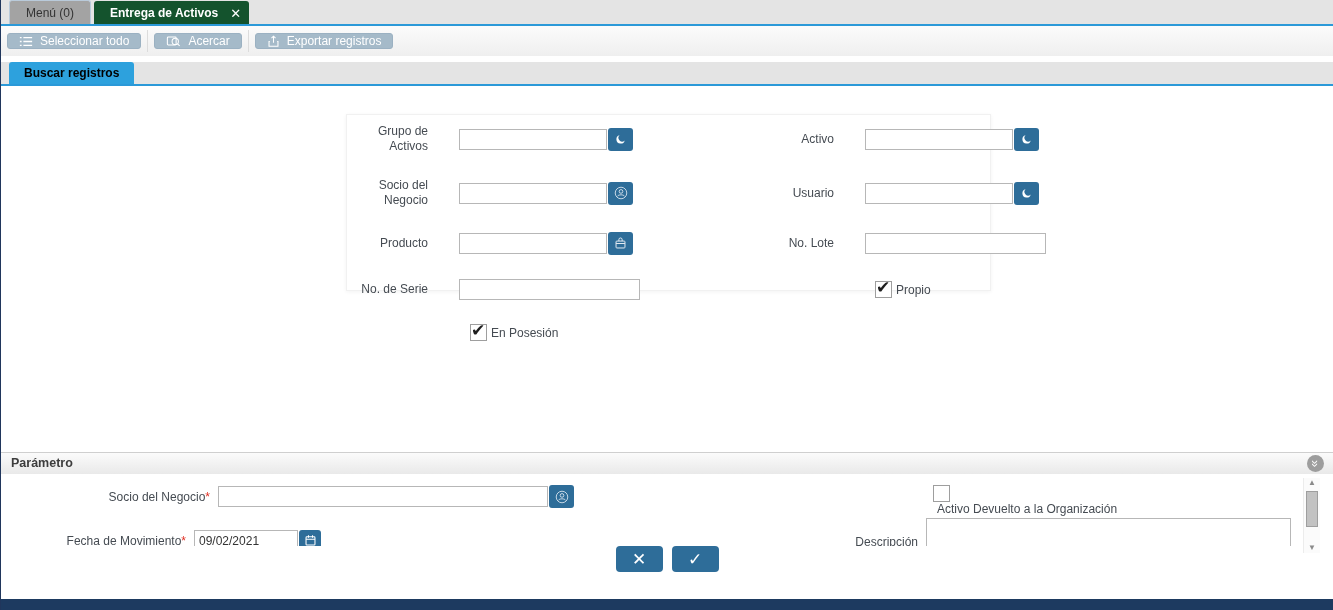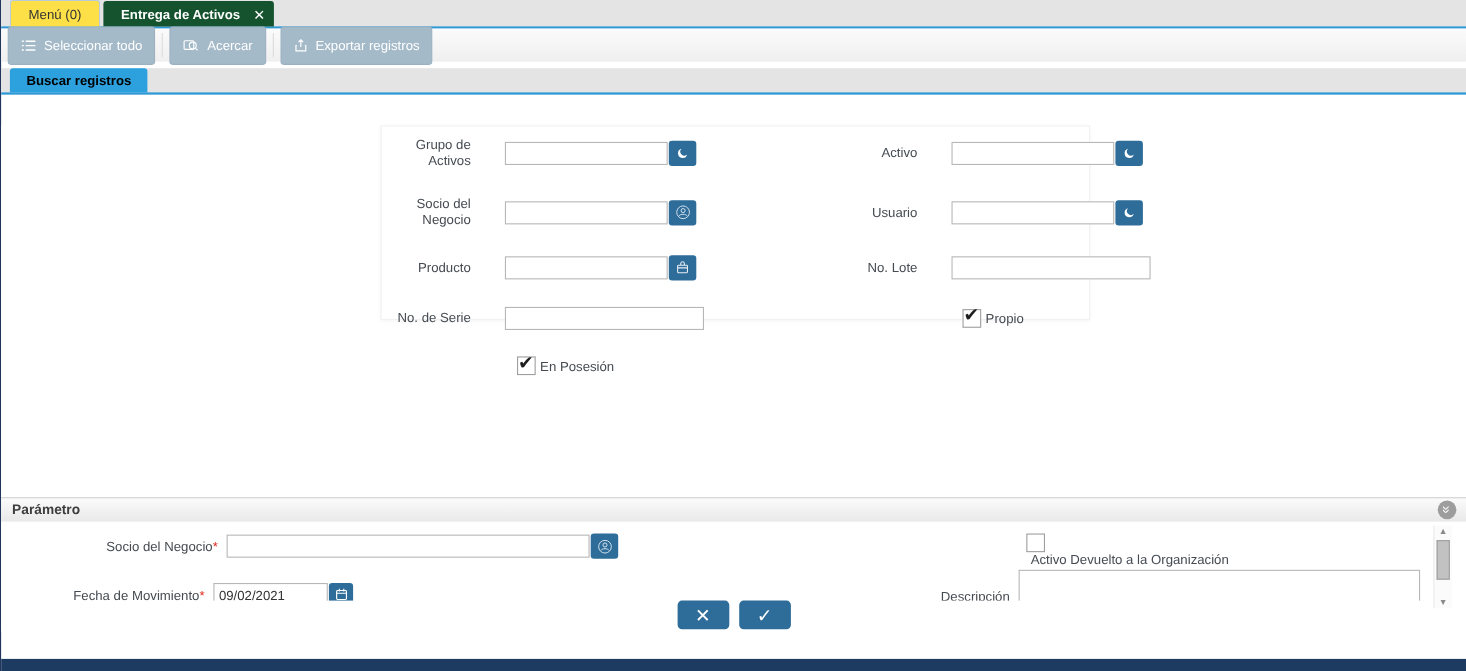--- a/index.html
+++ b/index.html
@@ -4,28 +4,28 @@
 <style>
   html,body{margin:0;padding:0;background:#fff;}
   body{font-family:"Liberation Sans","DejaVu Sans",sans-serif;font-size:12px;color:#454b52;}
   .window{position:relative;width:1333px;height:610px;background:#fff;overflow:hidden;
           border-left:1px solid #20365c;box-sizing:border-box;}
 
   
   .tabbar{position:absolute;top:0;left:0;right:0;height:24px;background:#e4e4e4;
           border-bottom:2px solid #2b99d8;display:flex;align-items:flex-end;padding-left:8px;gap:3px;}
   .tab{font-size:12px;padding:5px 16px 4px;border-radius:3px 3px 0 0;cursor:default;white-space:nowrap;}
-  .tab-menu{background:#fde047;color:#333;border:1px solid #b9cada;border-bottom:none;margin-top:32px;}
+  .tab-menu{background:#a3a3a3;color:#333;border:1px solid #b9cada;border-bottom:none;margin-top:32px;}
   .tab-active{background:#14532d;color:#fff;font-weight:bold;display:flex;align-items:center;gap:12px;padding-right:8px;}
   .tab-close{font-weight:400;font-size:13px;line-height:1;color:#fff;}
 
   
   .toolbar{position:absolute;top:26px;left:0;right:0;height:30px;background:linear-gradient(#fbfbfb,#efefef);
            display:flex;align-items:center;padding-left:6px;gap:4px;}
-  .tbtn{background:#a5bac9;border:1px solid #9bb1c2;color:#fff;border-radius:3px;height:35px;
+  .tbtn{background:#a5bac9;border:1px solid #9bb1c2;color:#fff;border-radius:3px;height:16px;
         padding:0 11px;font-size:12px;display:inline-flex;align-items:center;gap:7px;}
   .tbsep{width:1px;height:22px;background:#dcdcdc;margin:0 2px;}
 
   
   .subtabbar{position:absolute;top:62px;left:0;right:0;height:22px;background:#e4e4e4;
              border-bottom:2px solid #2b99d8;display:flex;align-items:flex-end;padding-left:8px;}
   .subtab{background:#2da1dd;color:#000000;font-weight:bold;font-size:12px;padding:4px 15px;border-radius:3px 3px 0 0;}
 
   
   .band{position:absolute;left:0;right:0;height:21px;background:linear-gradient(#fbfbfb,#e9e9e9);
@@ -238,21 +238,21 @@
   </div>
 
   <div class="band param-header">
     <span class="band-title">Parámetro</span>
     <div class="collapse-btn">
       <span class="chev-down">»</span>
     </div>
   </div>
 
   <div class="param-body">
-    <div class="prow" style="top:11px;left:0;padding-left:12px;">
+    <div class="prow" style="top:11px;left:12px;padding-left:12px;">
       <span class="plabel"><span>Socio del Negocio</span><span class="req">*</span></span>
       <input class="tinput ptext" style="width: 330px;" type="text">
       <button class="lkbtn">
         <span>
           <svg width="14" height="14" viewBox="0 0 16 16" fill="none" stroke="#d9e5ef" stroke-width="1">
             <circle cx="8" cy="8" r="6.6"></circle>
               <circle cx="8" cy="6.2" r="2.1"></circle>
               <path d="M3.9 11.8c1-2.3 7.2-2.3 8.2 0"></path>
           </svg>
         </span>

